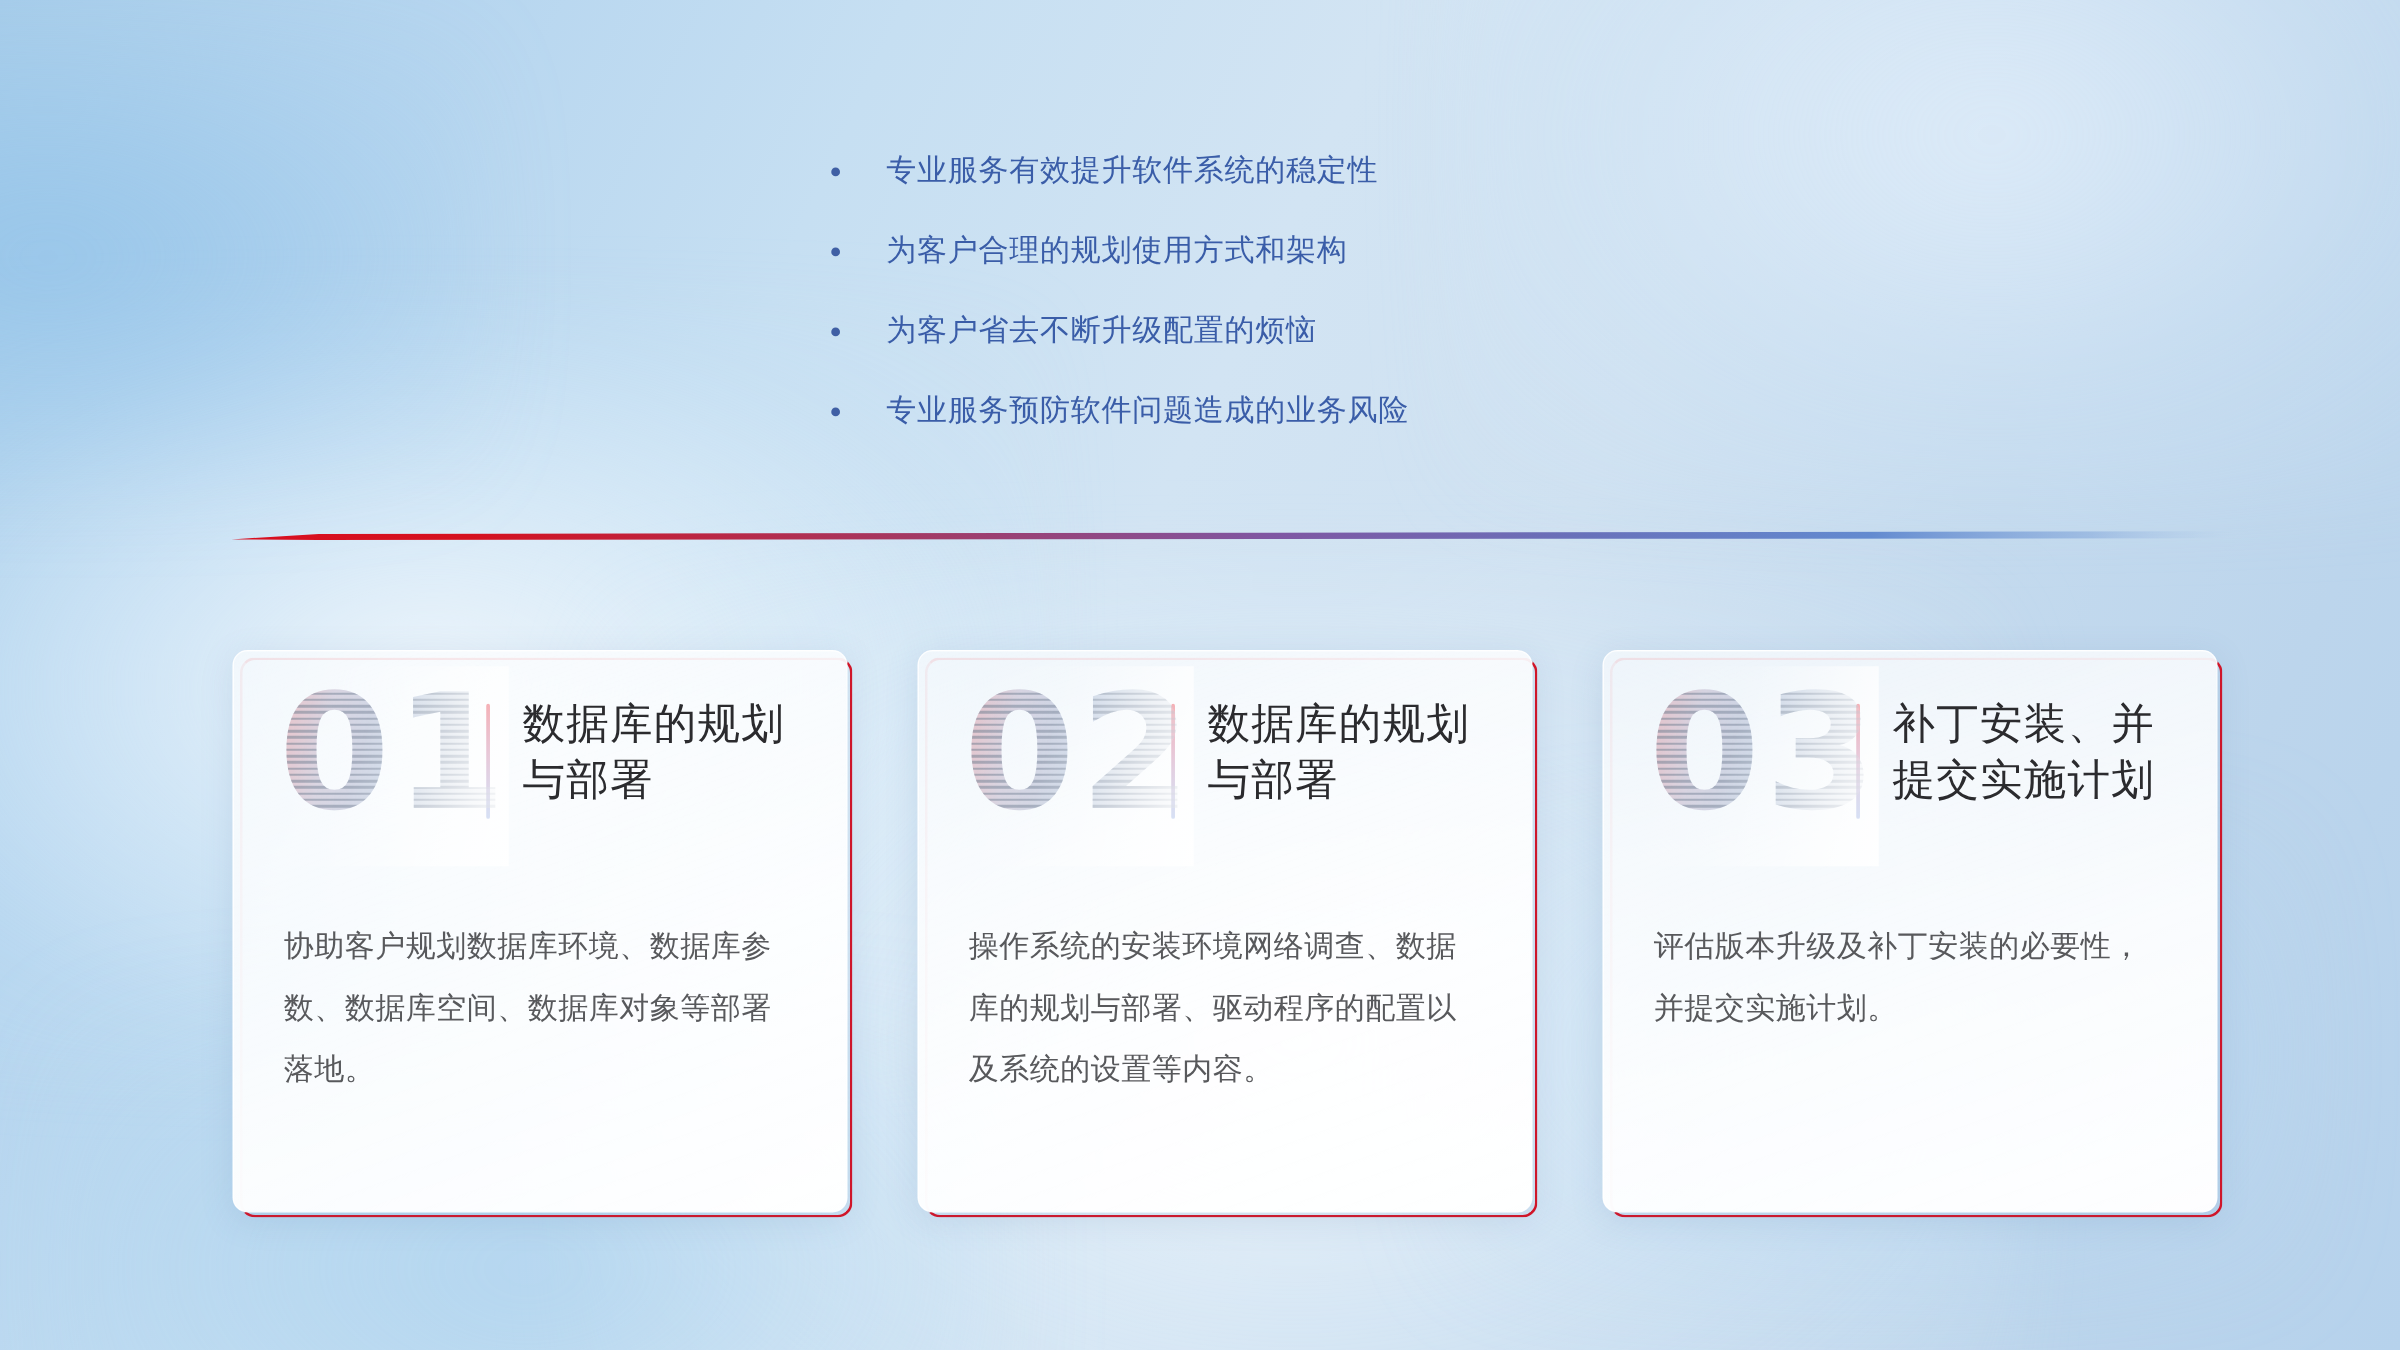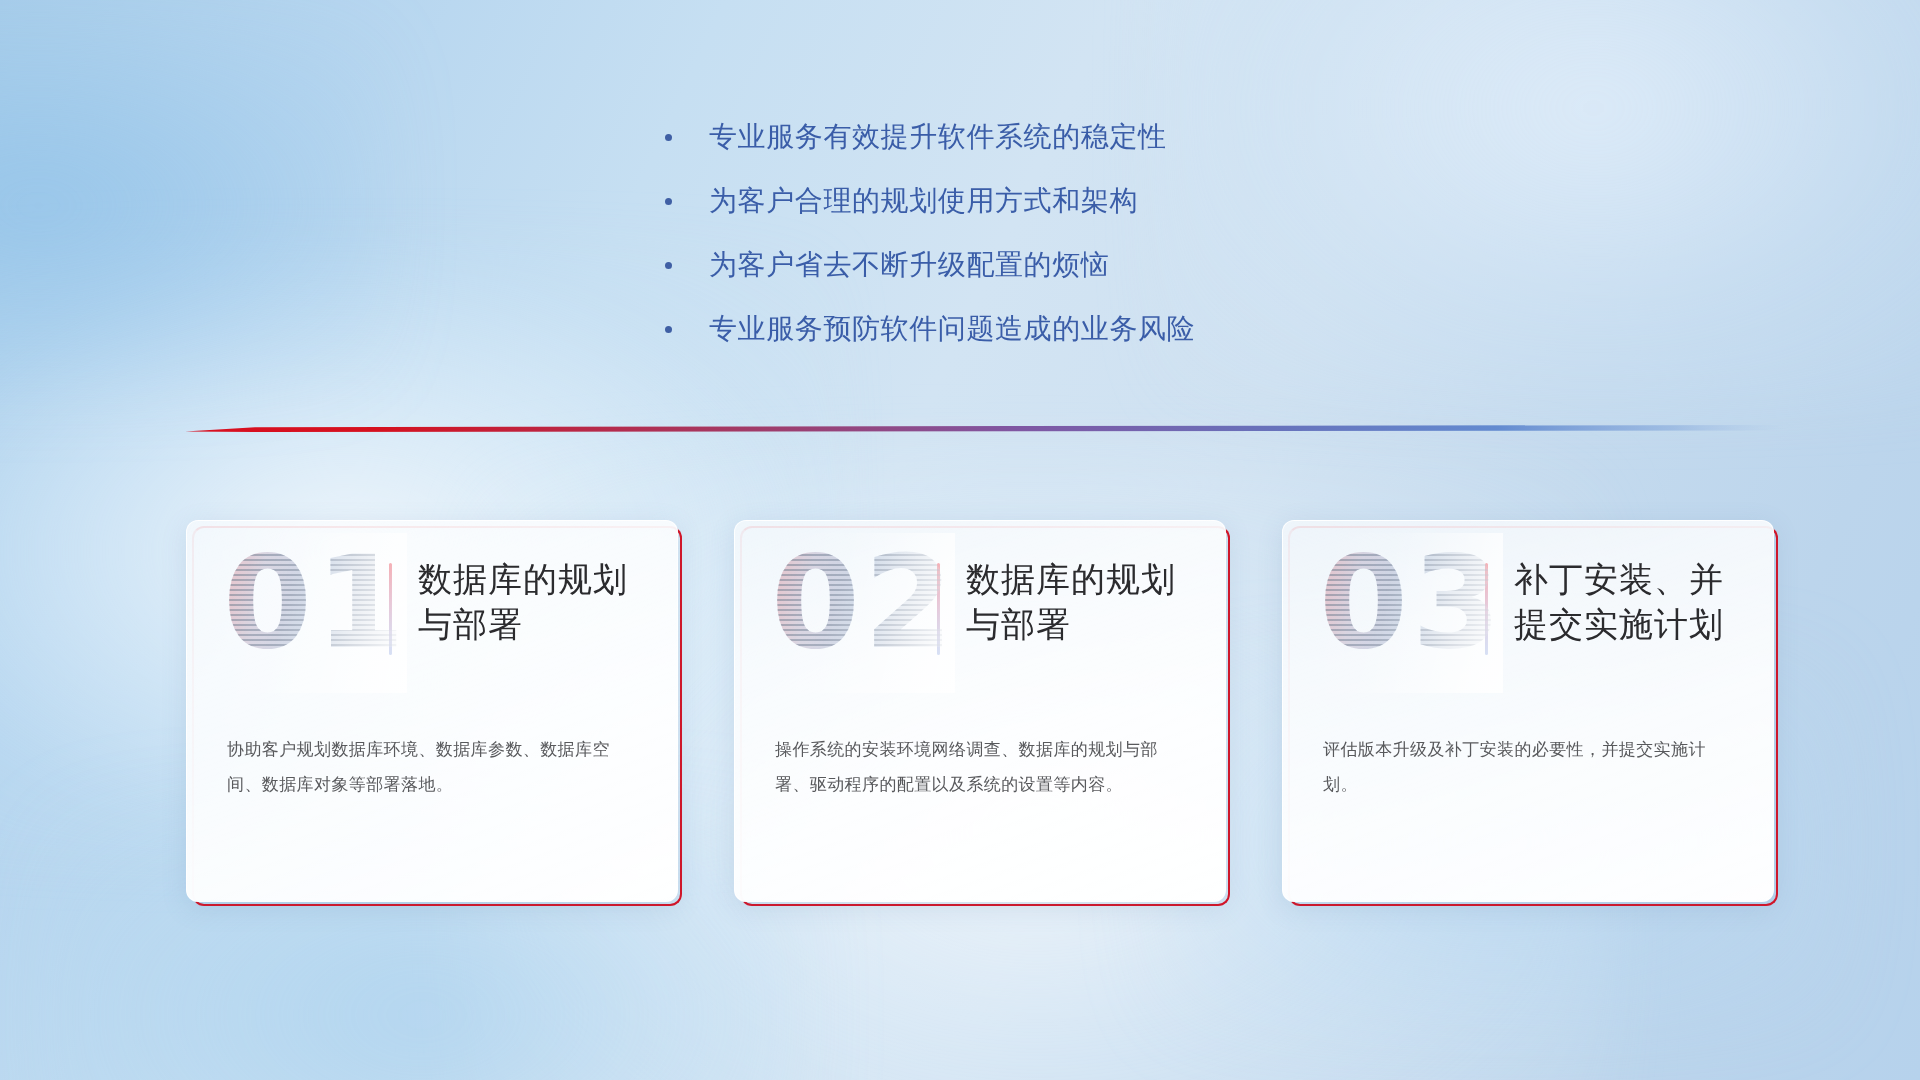--- a/index.html
+++ b/index.html
@@ -132,21 +132,21 @@
   }
   .bullet-dot i {
     display: block;
     width: 7px;
     height: 7px;
     border-radius: 50%;
     background: #3f5fa4;
   }
   .bullet-text {
     margin-left: 26px;
-    font-size: 28px;
+    font-size: 24px;
     line-height: 1.2;
     color: #3a5da8;
     letter-spacing: 0.6px;
     font-weight: 500;
     white-space: nowrap;
   }
 
   
   .separator {
     position: absolute;
@@ -162,21 +162,21 @@
   .cards {
     position: absolute;
     left: 186px;
     top: 520px;
     display: flex;
     gap: 56px;
   }
   .card {
     position: relative;
     width: 492px;
-    height: 382px;
+    height: 450px;
     border-radius: 12px;
   }
   
   .card-outline {
     position: absolute;
     left: 6px;
     top: 6px;
     right: -4px;
     bottom: -4px;
     border-radius: 12px;
@@ -277,21 +277,21 @@
     font-size: 34px;
     line-height: 1.32;
     color: #2b2b2e;
     font-weight: 500;
     letter-spacing: 1px;
     padding-top: 8px;
   }
 
   .card-desc {
     margin-top: 34px;
-    font-size: 17px;
+    font-size: 24px;
     line-height: 2.05;
     color: #58595c;
     letter-spacing: 0.4px;
     padding-left: 4px;
   }
 
 </style>
 </head>
 <body>
 

